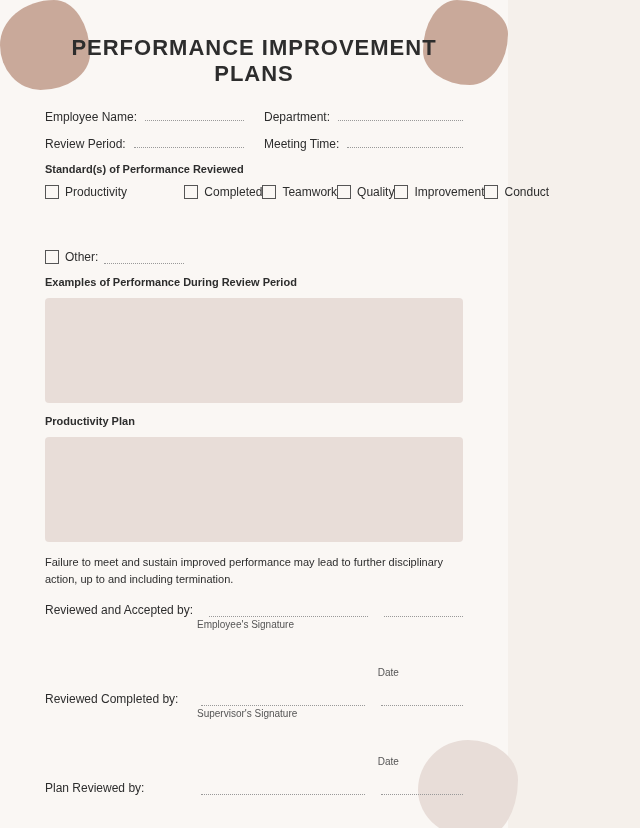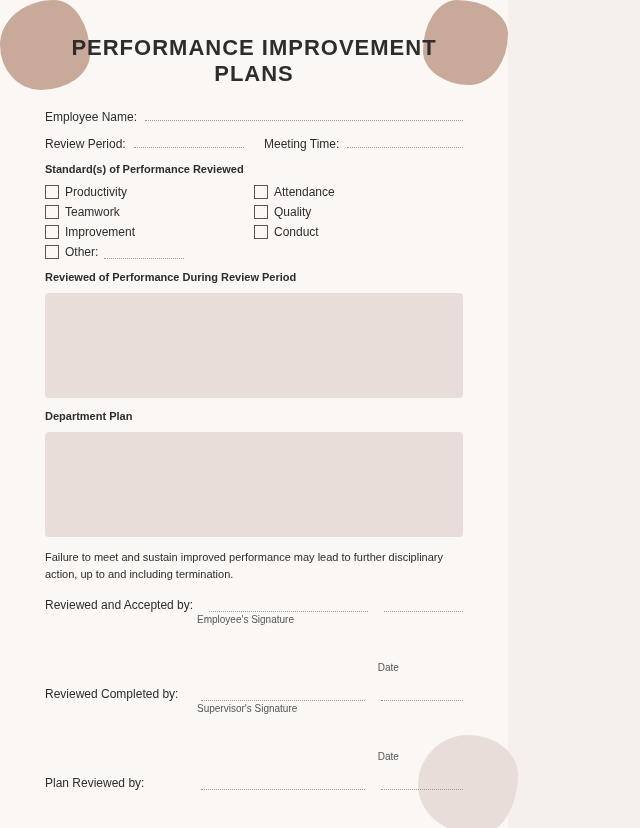--- a/index.html
+++ b/index.html
@@ -89,22 +89,22 @@
     .section-title {
       font-size: 11px;
       font-weight: bold;
       color: #2d2d2d;
       margin-top: 12px;
       margin-bottom: 10px;
     }
 
     .checkboxes-grid {
       display: grid;
-      grid-template-columns: repeat(2, 1fr);
-      gap: 6px 0;
+      grid-template-columns: repeat(6, 1fr);
+      gap: 18px 0;
       margin-bottom: 8px;
     }
     .checkbox-item {
       display: flex;
       align-items: center;
       gap: 6px;
     }
     .checkbox-box {
       width: 14px;
       height: 14px;
@@ -113,20 +113,21 @@
       flex-shrink: 0;
     }
     .checkbox-label {
       font-size: 12px;
       color: #2d2d2d;
     }
     .checkbox-item.other-item {
       display: flex;
       align-items: flex-end;
       gap: 6px;
+      margin-top: 33px;
     }
     .other-dotted {
       border-bottom: 1px dotted #999;
       width: 80px;
       height: 14px;
     }
 
     .textarea-box {
       width: 100%;
       height: 105px;
@@ -195,20 +196,24 @@
   <div class="blob-bottom-right"></div>
 
   <div class="content">
     <h1 class="title">PERFORMANCE IMPROVEMENT PLANS</h1>
 
     <div class="form-row-pair">
       <div class="form-field">
         <label>Employee Name:</label>
         <div class="dotted-line"></div>
       </div>
+      <div class="form-field">
+        <label>Department:</label>
+        <div class="dotted-line"></div>
+      </div>
     </div>
 
     <div class="form-row-pair">
       <div class="form-field">
         <label>Review Period:</label>
         <div class="dotted-line"></div>
       </div>
       <div class="form-field">
         <label>Meeting Time:</label>
         <div class="dotted-line"></div>
@@ -217,21 +222,21 @@
 
     <div class="section-title">Standard(s) of Performance Reviewed</div>
 
     <div class="checkboxes-grid">
       <div class="checkbox-item">
         <div class="checkbox-box"></div>
         <span class="checkbox-label">Productivity</span>
       </div>
       <div class="checkbox-item">
         <div class="checkbox-box"></div>
-        <span class="checkbox-label">Attendance</span>
+        <span class="checkbox-label">Completed</span>
       </div>
       <div class="checkbox-item">
         <div class="checkbox-box"></div>
         <span class="checkbox-label">Teamwork</span>
       </div>
       <div class="checkbox-item">
         <div class="checkbox-box"></div>
         <span class="checkbox-label">Quality</span>
       </div>
 
@@ -243,24 +248,24 @@
         <div class="checkbox-box"></div>
         <span class="checkbox-label">Conduct</span>
       </div>
       <div class="checkbox-item other-item">
         <div class="checkbox-box"></div>
         <span class="checkbox-label">Other:</span>
         <div class="other-dotted"></div>
       </div>
     </div>
 
-    <div class="section-title">Reviewed of Performance During Review Period</div>
+    <div class="section-title">Examples of Performance During Review Period</div>
     <div class="textarea-box"></div>
 
-    <div class="section-title">Department Plan</div>
+    <div class="section-title">Productivity Plan</div>
     <div class="textarea-box"></div>
 
     <p class="disclaimer">Failure to meet and sustain improved performance may lead to further disciplinary action, up to and including termination.</p>
 
     <div>
 
       <div class="signature-section">
         <div class="sig-row">
           <label>Reviewed and Accepted by:</label>
           <div class="dotted-line"></div>

